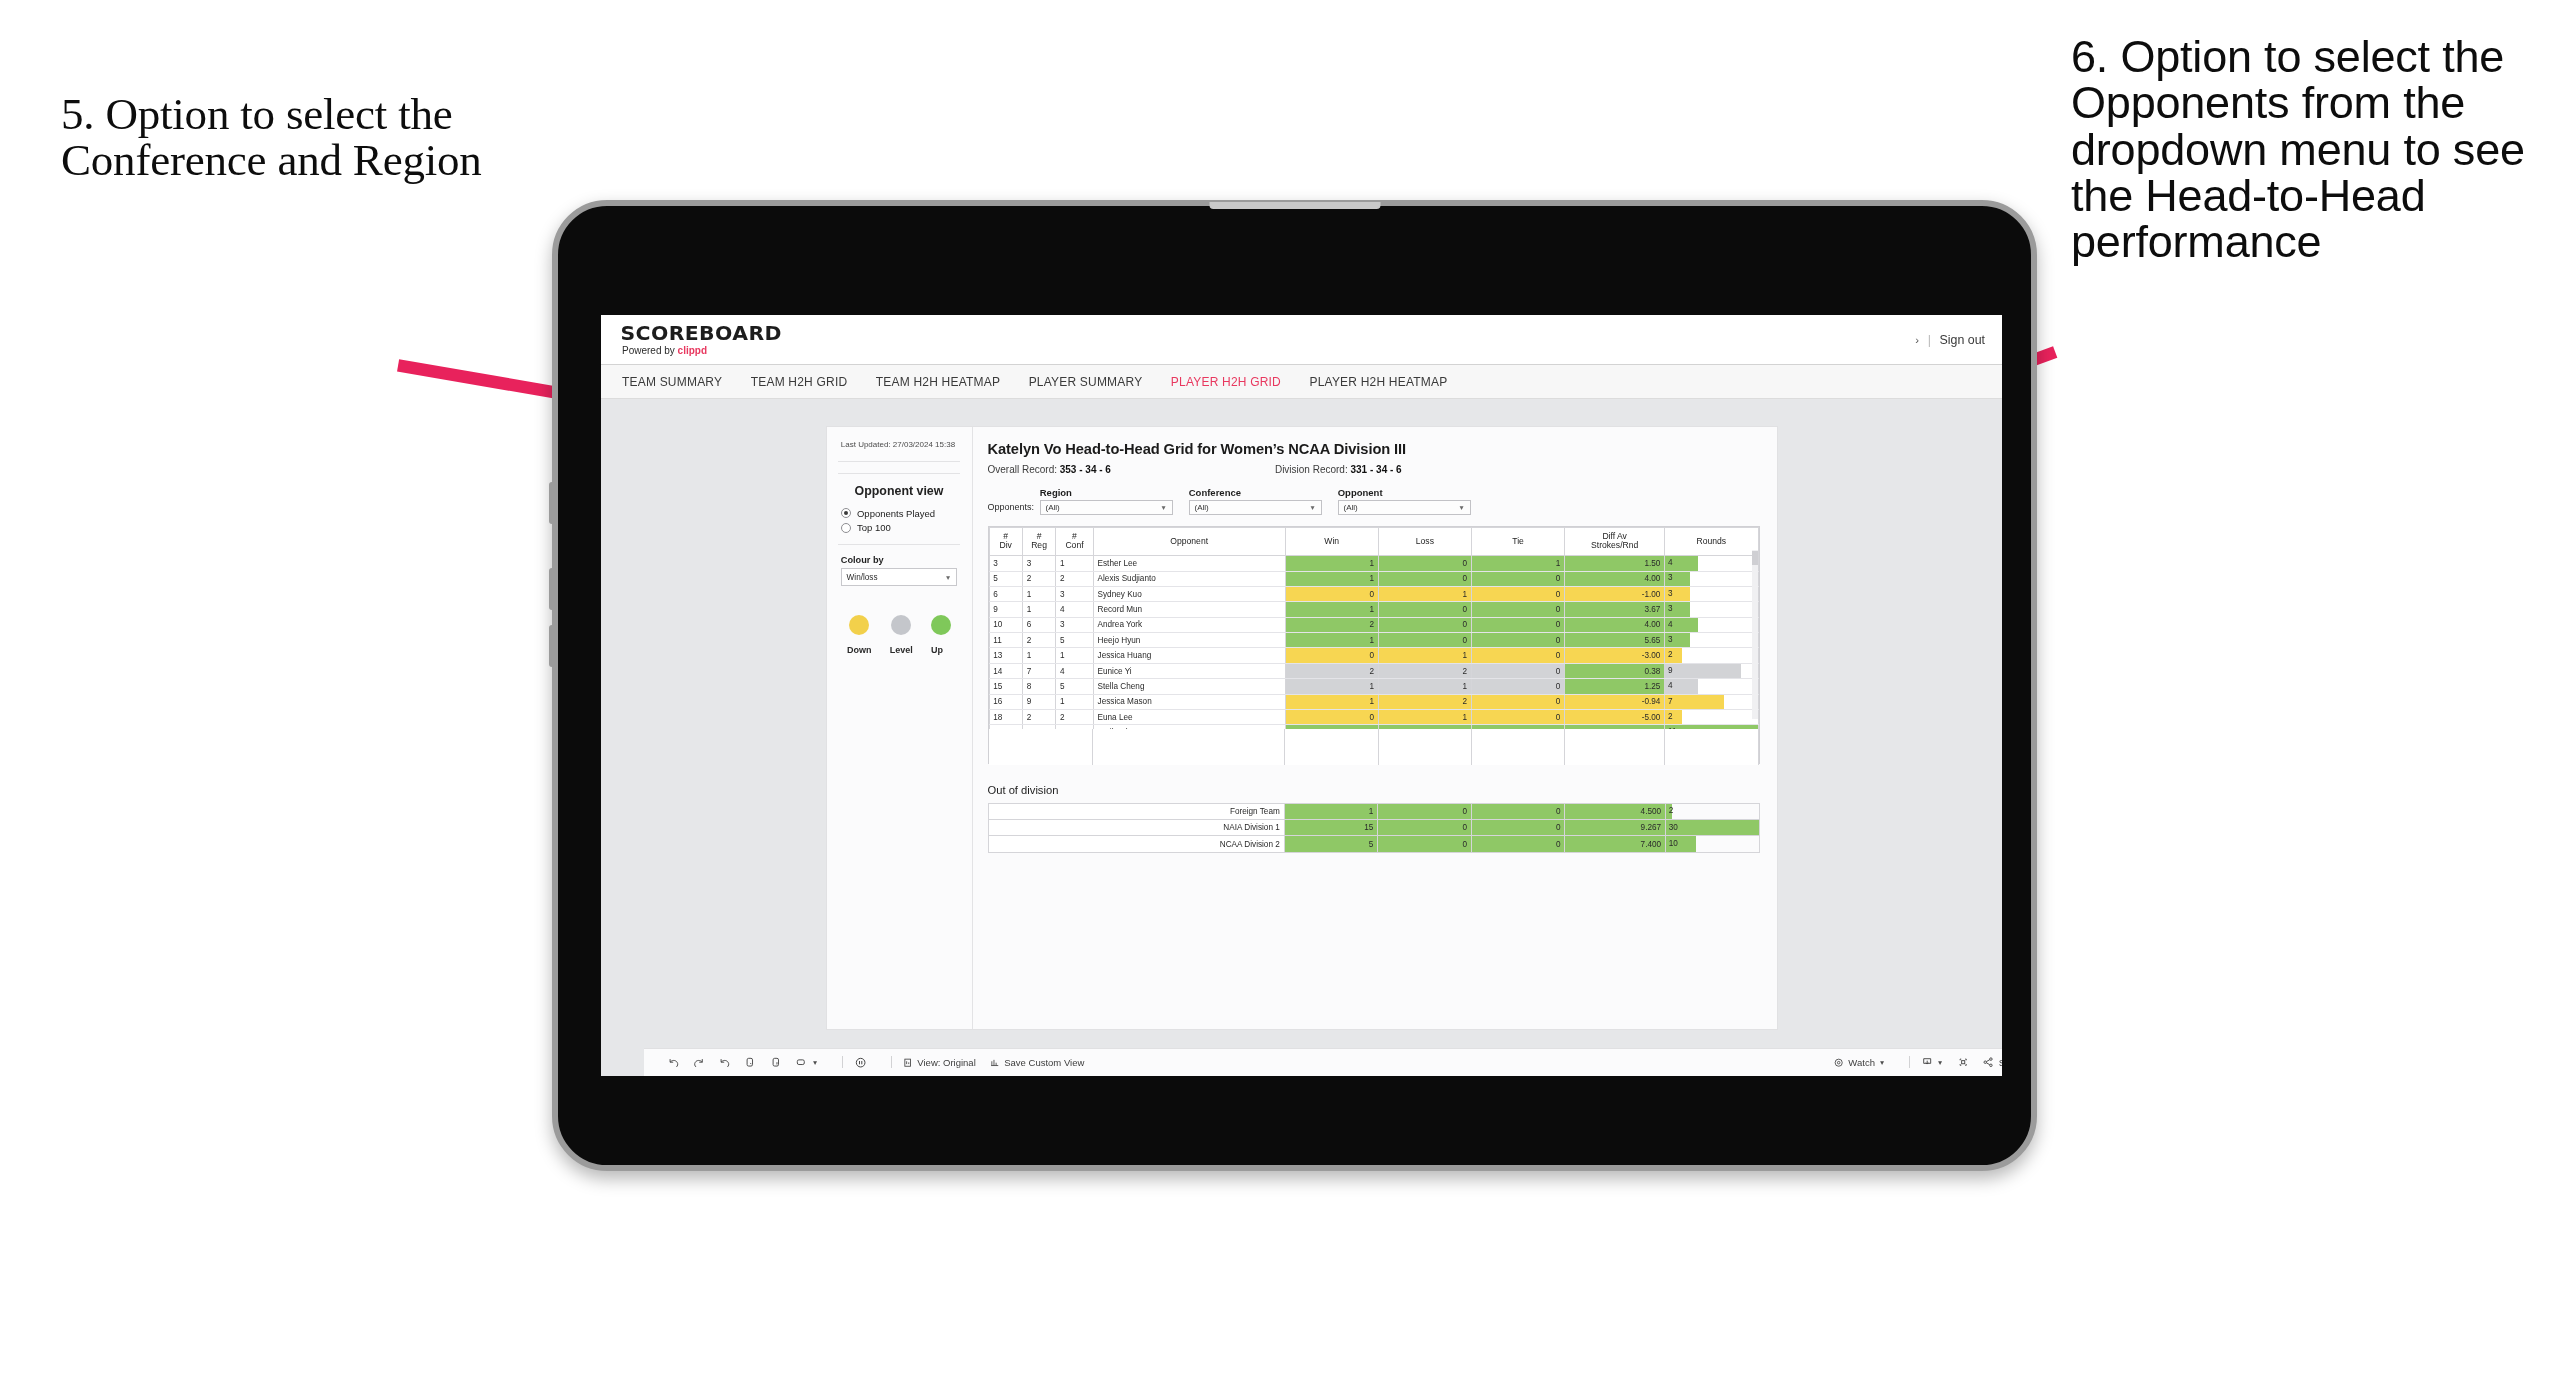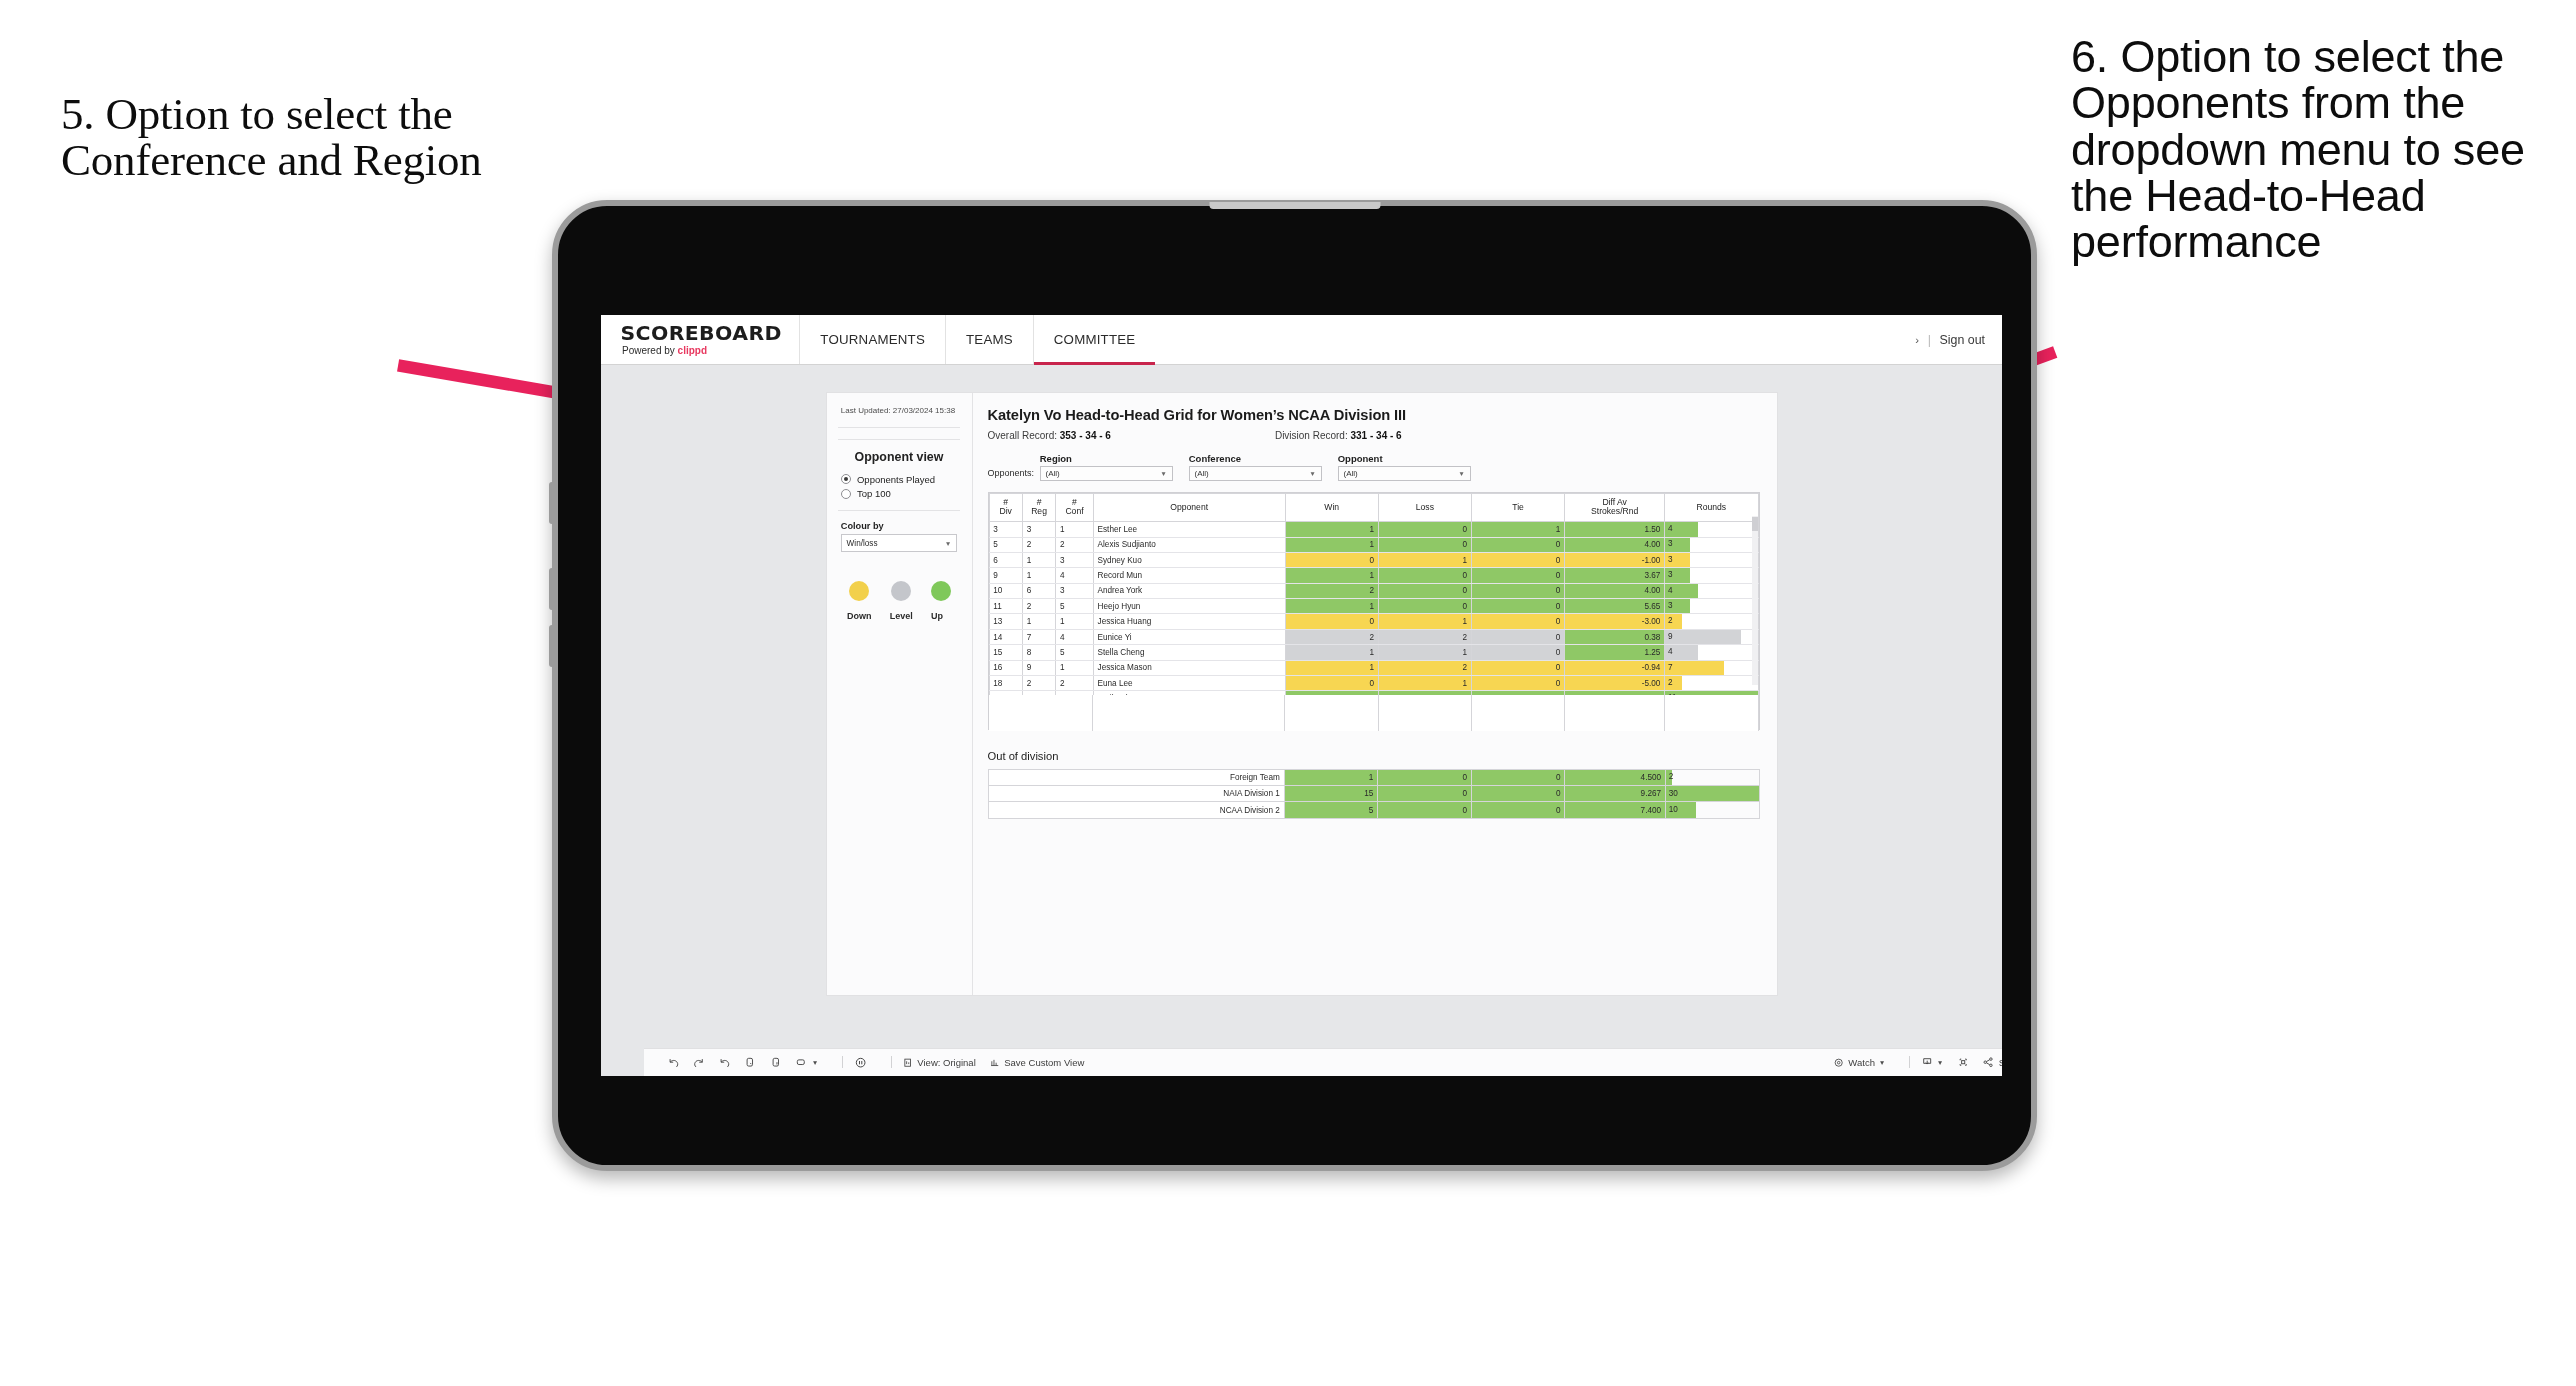--- a/index.html
+++ b/index.html
@@ -143,32 +143,35 @@
   <div id="tablet-btn2"></div>
   <div id="tablet-btn3"></div>
 
   <div id="screen">
 
     <div id="appbar">
       <div id="brand">
         <div id="brand-title">SCOREBOARD</div>
         <div id="brand-sub"><span>Powered by </span><b>clippd</b></div>
       </div>
-      <div class="topnav">
-        <a>TOURNAMENTS</a>
-        <a>TEAMS</a>
-        <a class="active">COMMITTEE</a>
-      </div>
       <div id="appbar-right">
         <span id="chev">›</span>
         <span class="sep">|</span>
         <span>Sign out</span>
       </div>
     </div>
 
+    <div id="subnav">
+      <a>TEAM SUMMARY</a>
+      <a>TEAM H2H GRID</a>
+      <a>TEAM H2H HEATMAP</a>
+      <a>PLAYER SUMMARY</a>
+      <a class="active">PLAYER H2H GRID</a>
+      <a>PLAYER H2H HEATMAP</a>
+    </div>
 
     <div id="content">
       <div id="card">
 
         <div id="sidebar">
           <div class="sb-pad">
               <div id="lastupd">Last Updated: 27/03/2024 15:38</div>
             </div>
           <div class="sb-rule"></div>
 

